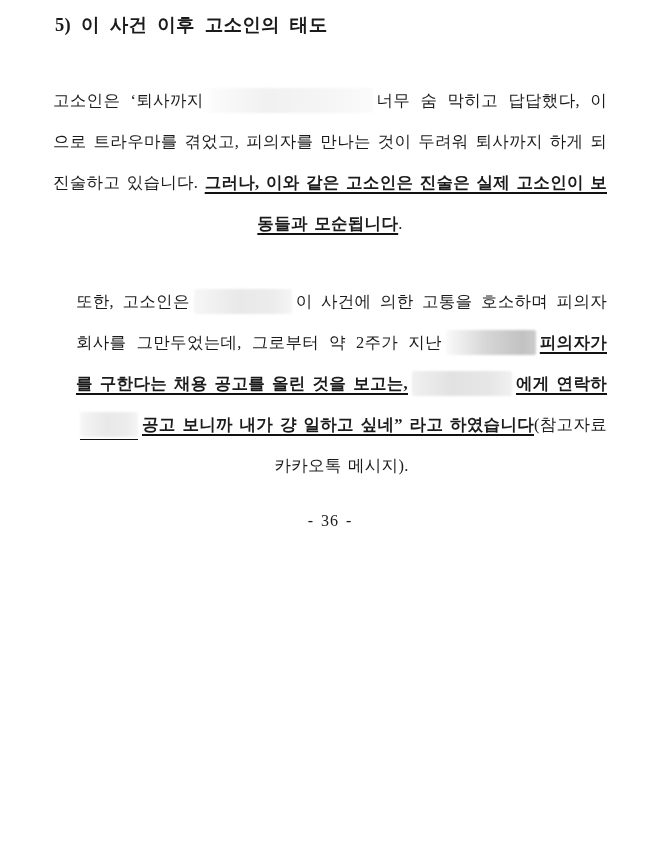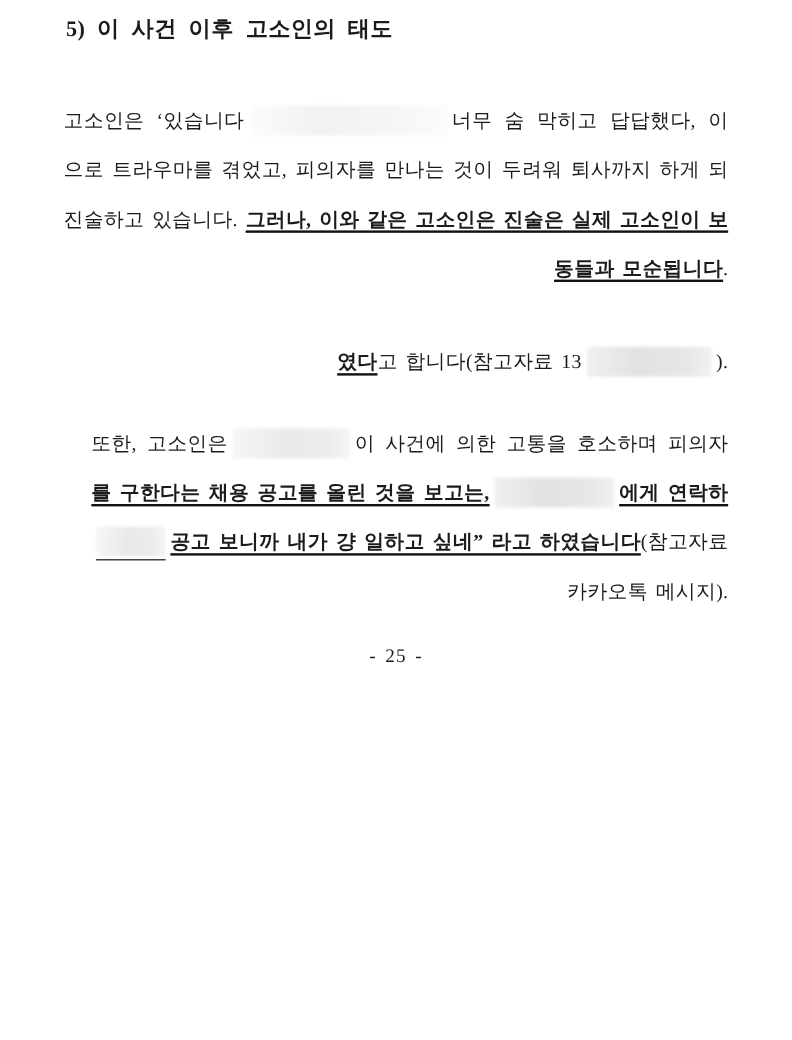--- a/index.html
+++ b/index.html
@@ -28,21 +28,21 @@
   .para { margin: 0; }
   #paragraphs .para:nth-child(1) { margin-top: 43px; }
   #paragraphs .para:nth-child(2) { margin-top: 37px; }
   #paragraphs .para:nth-child(3) { margin-top: 27px; margin-left: 23px; }
   #paragraphs .para:nth-child(4) { margin-top: 52px; }
   .line {
     line-height: 41px;
     height: 41px;
     max-height: 41px;
     overflow: hidden;
-    text-align: right;
+    text-align: center;
   }
   .line.justify {
     text-align: justify;
     text-align-last: justify;
   }
   .seg { white-space: normal; }
   .seg.emphasis {
     font-weight: 700;
     text-decoration: underline;
     text-decoration-thickness: 1.5px;
@@ -86,30 +86,30 @@
   }
 </style>
 </head>
 <body>
 
 <div class="page">
   <h1 class="heading">5) 이 사건 이후 고소인의 태도</h1>
 
   <div id="paragraphs">
       <div class="para">
-        <div class="line justify"><span class="seg">고소인은  ‘있습니다</span><span class="r-wrap"><span class="redact faint" style="width: 165px;"></span></span><span class="seg">너무 숨 막히고 답답했다, 이 사건</span></div>
+        <div class="line justify"><span class="seg">고소인은  ‘퇴사까지</span><span class="r-wrap"><span class="redact faint" style="width: 165px;"></span></span><span class="seg">너무 숨 막히고 답답했다, 이 사건</span></div>
         <div class="line justify"><span class="seg">으로 트라우마를 겪었고, 피의자를 만나는 것이 두려워 퇴사까지 하게 되었다’ 고</span></div>
         <div class="line justify"><span class="seg">진술하고 있습니다. </span><span class="seg emphasis">그러나, 이와 같은 고소인은 진술은 실제 고소인이 보였던 행</span></div>
         <div class="line"><span class="seg emphasis">동들과 모순됩니다</span><span class="seg">.</span></div>
       </div>
       <div class="para">
-        <div class="line"><span class="seg emphasis">였다</span><span class="seg">고 합니다(참고자료 13</span><span class="r-wrap"><span class="redact mid" style="width: 104px;"></span></span><span class="seg">).</span></div>
       </div>
       <div class="para">
         <div class="line justify"><span class="seg">또한, 고소인은</span><span class="r-wrap"><span class="redact light" style="width: 98px;"></span></span><span class="seg">이 사건에 의한 고통을 호소하며 피의자가 운영하던</span></div>
+        <div class="line justify"><span class="seg">회사를 그만두었는데, 그로부터 약 2주가 지난</span><span class="r-wrap"><span class="redact shade" style="width: 90px;"></span></span><span class="seg emphasis">피의자가</span><span class="r-wrap r-underline r-tick"><span class="redact shade" style="width: 100px;"></span></span></div>
         <div class="line justify"><span class="seg emphasis">를 구한다는 채용 공고를 올린 것을 보고는,</span><span class="r-wrap"><span class="redact mid" style="width: 100px;"></span></span><span class="seg emphasis">에게 연락하여  “아</span><span class="r-wrap r-underline"><span class="redact faint" style="width: 55px;"></span></span></div>
         <div class="line justify"><span class="r-wrap r-underline"><span class="redact light" style="width: 58px;"></span></span><span class="seg emphasis">공고 보니까 내가 걍 일하고 싶네” 라고 하였습니다</span><span class="seg">(참고자료 14</span></div>
         <div class="line"><span class="seg">카카오톡 메시지).</span></div>
       </div>
     </div>
 
-  <div class="footer">- 25 -</div>
+  <div class="footer">- 36 -</div>
 </div>
 
 </body></html>

